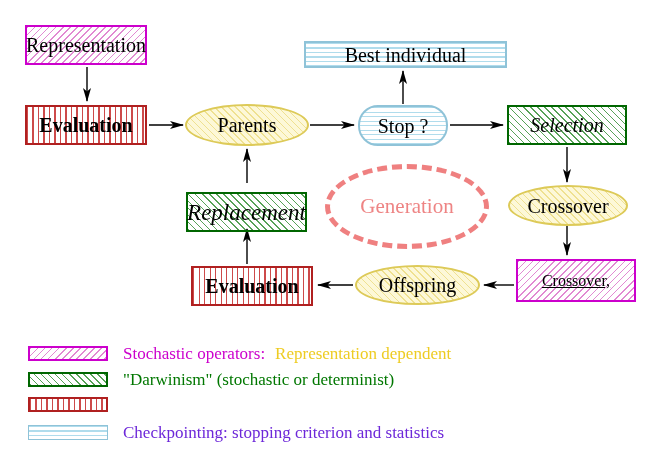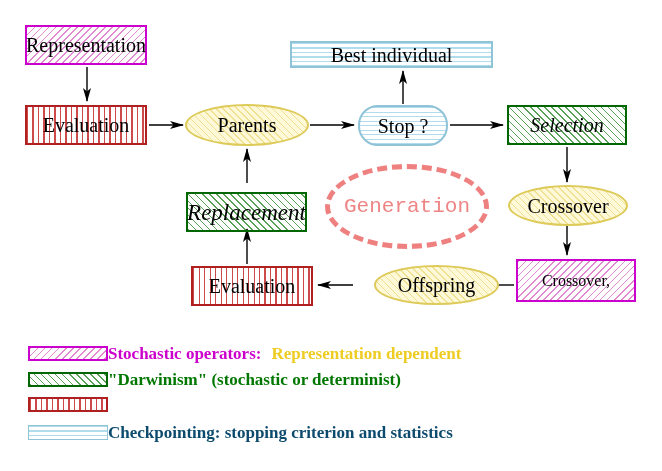--- a/index.html
+++ b/index.html
@@ -12,52 +12,53 @@
     display:flex;align-items:center;justify-content:center;
     font-size:20px;line-height:1;color:#000;text-align:center;
   }
   .hatch-magenta{
     border:2px solid #cc00cc;
     background:repeating-linear-gradient(135deg,#e18ad2 0,#e18ad2 1.2px,rgba(0,0,0,0) 1.2px,rgba(0,0,0,0) 5px);
   }
   .stripe-red{
     border:2px solid #b02020;
     background:repeating-linear-gradient(90deg,#cd4a4a 0,#cd4a4a 1.4px,rgba(0,0,0,0) 1.4px,rgba(0,0,0,0) 5.5px);
+    font-weight:bold;
   }
   .hatch-green{
     border:2px solid #006600;
     background:repeating-linear-gradient(45deg,#57a257 0,#57a257 1.1px,rgba(0,0,0,0) 1.1px,rgba(0,0,0,0) 5px);
     font-style:italic;
   }
   .stripe-cyan{
     border:2px solid #8fc3d8;
     background:repeating-linear-gradient(180deg,#b0dcec 0,#b0dcec 1.2px,rgba(0,0,0,0) 1.2px,rgba(0,0,0,0) 4.5px);
   }
   .ellipse-yellow{
     border:2px solid #ddca58;border-radius:50%;
     background-color:#fdf8d8;
     background-image:repeating-linear-gradient(45deg,#efe191 0,#efe191 1.1px,rgba(0,0,0,0) 1.1px,rgba(0,0,0,0) 5px);
   }
   .rounded{border-radius:20px;}
   .generation{
     border:5px dashed #ef8080;border-radius:50%;
-    color:#ee8484;font-size:21px;background:transparent;font-family:Liberation Mono, monospace;
+    color:#ee8484;font-size:21px;background:transparent;
   }
   #arrows{position:absolute;left:0;top:0;pointer-events:none;}
   .legend-row{
     position:absolute;left:28px;display:flex;align-items:center;
   }
   .swatch{
     width:80px;height:15px;box-sizing:border-box;flex:0 0 80px;
   }
   .legend-text{
-    font-size:17px;font-weight:bold;white-space:nowrap;line-height:1;
+    margin-left:15px;font-size:17px;font-weight:normal;white-space:nowrap;line-height:1;
   }
   .legend-text .t2{margin-left:10px;}
-  .two-line{flex-direction:row;font-size:16px;line-height:19px;}
+  .two-line{flex-direction:row;font-size:16px;line-height:19px;text-decoration:underline;}
 </style>
 </head>
 <body>
 
 <svg id="arrows" width="662" height="471">
   <defs>
     <marker id="arr" viewBox="0 0 14 9" refX="13" refY="4.5" markerWidth="14" markerHeight="9" markerUnits="userSpaceOnUse" orient="auto">
       <path d="M0,0.5 L14,4.5 L0,8.5 L3.5,4.5 Z" fill="#000"></path>
     </marker>
   </defs>
@@ -75,33 +76,33 @@
     <line x1="247" y1="183" x2="247" y2="149" marker-end="url(#arr)"></line>
   </g>
 </svg>
 
 <div class="node hatch-magenta" style="left:25px;top:25px;width:122px;height:40px;">Representation</div>
 
 <div class="node stripe-red" style="left:25px;top:105px;width:122px;height:40px;">Evaluation</div>
 
 <div class="node ellipse-yellow" style="left:185px;top:104px;width:124px;height:42px;">Parents</div>
 
-<div class="node stripe-cyan" style="left:290px;top:41px;width:203px;height:27px;">Best individual</div>
+<div class="node stripe-cyan" style="left:304px;top:41px;width:203px;height:27px;">Best individual</div>
 
 <div class="node stripe-cyan rounded" style="left:358px;top:105px;width:90px;height:41px;">Stop ?</div>
 
 <div class="node hatch-green" style="left:507px;top:105px;width:120px;height:40px;">Selection</div>
 
 <div class="node ellipse-yellow" style="left:508px;top:185px;width:120px;height:41px;">Crossover</div>
 
 <div class="node hatch-magenta two-line" style="left:516px;top:259px;width:120px;height:43px;">
   <span>Crossover,</span>
 </div>
 
-<div class="node ellipse-yellow" style="left:374px;top:265px;width:125px;height:40px;font-family:Liberation Serif, serif;">Offspring</div>
+<div class="node ellipse-yellow" style="left:355px;top:265px;width:125px;height:40px;font-family:Liberation Serif, serif;">Offspring</div>
 
 <div class="node stripe-red" style="left:191px;top:266px;width:122px;height:40px;">Evaluation</div>
 
 <div class="node hatch-green" style="left:186px;top:192px;width:121px;height:40px;font-size:23px;">Replacement</div>
 
 <div class="node generation" style="left:325px;top:164px;width:164px;height:85px;">Generation</div>
 
 <div class="legend-row" style="top:345px;">
   <div class="swatch hatch-magenta"></div>
   <div class="legend-text">
@@ -113,14 +114,14 @@
   <div class="swatch hatch-green"></div>
   <div class="legend-text" style="color:#007700;">"Darwinism" (stochastic or determinist)</div>
 </div>
 
 <div class="legend-row" style="top:397px;">
   <div class="swatch stripe-red"></div>
 </div>
 
 <div class="legend-row" style="top:424px;">
   <div class="swatch stripe-cyan" style="border-width:1px;"></div>
-  <div class="legend-text" style="color:#0c4a6e;">Checkpointing: stopping criterion and statistics</div>
+  <div class="legend-text" style="color:#6d28d9;">Checkpointing: stopping criterion and statistics</div>
 </div>
 
 </body></html>

